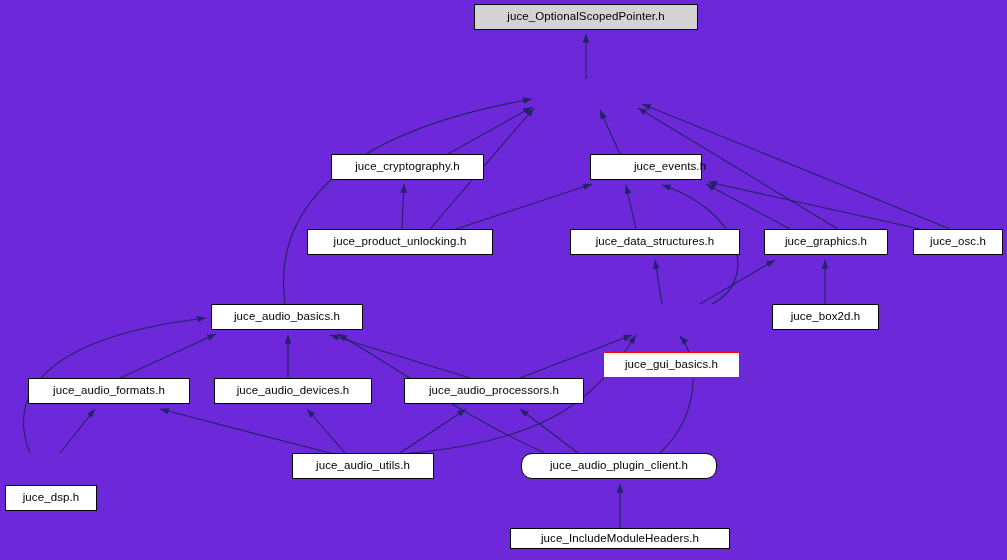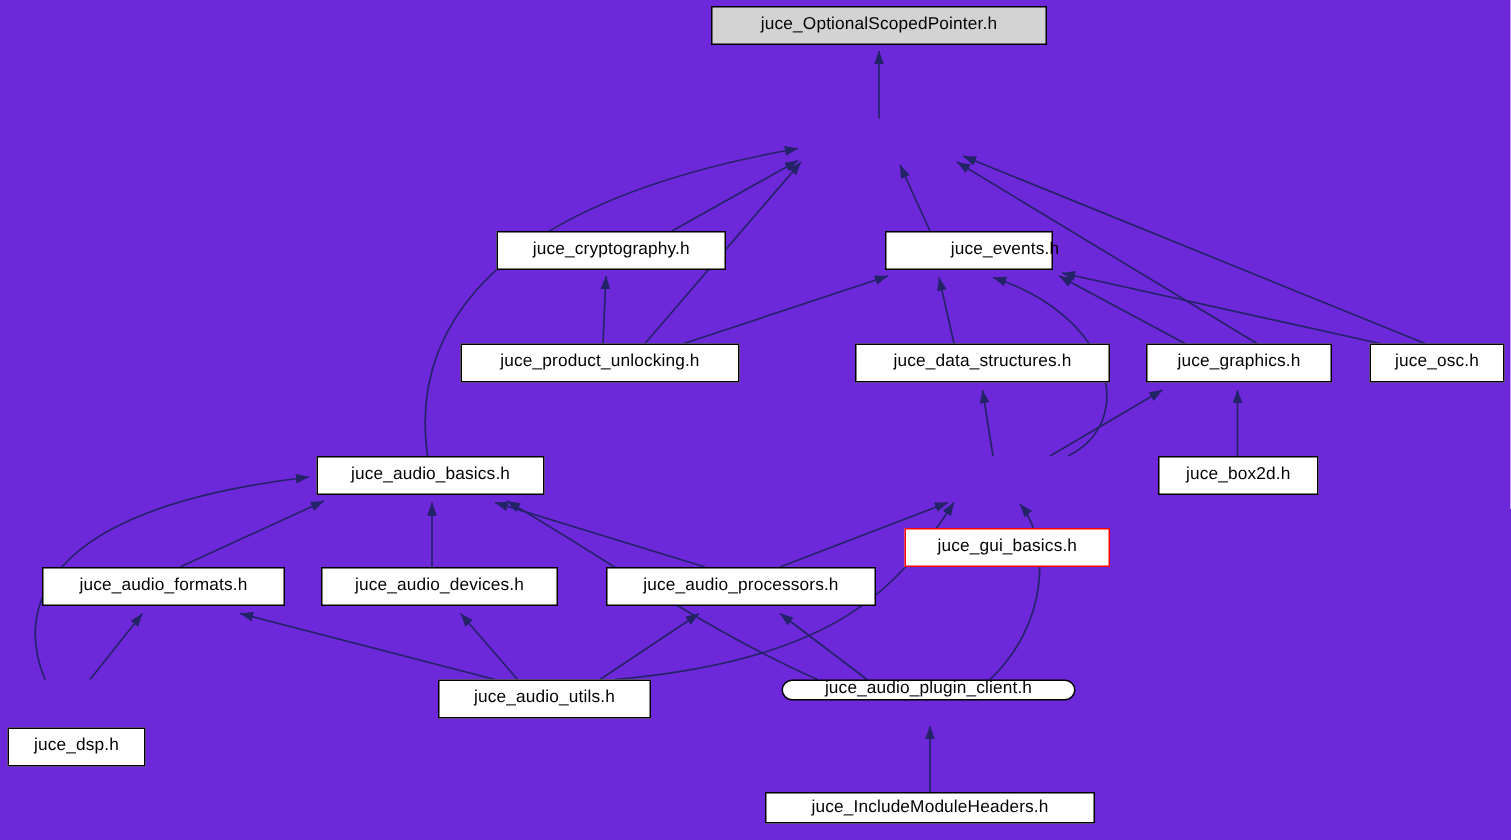--- a/index.html
+++ b/index.html
@@ -129,16 +129,16 @@
   <div class="node" style="left:764px; top:229px; width:124px; height:26px;">juce_graphics.h</div>
   <div class="node" style="left:913px; top:229px; width:90px; height:26px;">juce_osc.h</div>
   <div class="node" style="left:211px; top:304px; width:152px; height:26px;">juce_audio_basics.h</div>
   <div class="node highlight" style="left:603px; top:304px; width:137px; height:26px;margin-top:48px;">juce_gui_basics.h</div>
   <div class="node" style="left:772px; top:304px; width:107px; height:26px;">juce_box2d.h</div>
   <div class="node" style="left:28px; top:378px; width:162px; height:26px;text-align:center;">juce_audio_formats.h</div>
   <div class="node" style="left:214px; top:378px; width:158px; height:26px;">juce_audio_devices.h</div>
   <div class="node" style="left:404px; top:378px; width:180px; height:26px;">juce_audio_processors.h</div>
   <div class="node" style="left:5px; top:453px; width:92px; height:26px;margin-top:32px;">juce_dsp.h</div>
   <div class="node" style="left:292px; top:453px; width:142px; height:26px;">juce_audio_utils.h</div>
-  <div class="node" style="left:521px; top:453px; width:196px; height:14px;border-radius:11px;">juce_audio_plugin_client.h</div>
+  <div class="node" style="left:521px; top:453px; width:196px; height:26px;border-radius:11px;">juce_audio_plugin_client.h</div>
   <div class="node" style="left:510px; top:528px; width:220px; height:21px;">juce_IncludeModuleHeaders.h</div>
 
 </div>
 
 </body></html>

